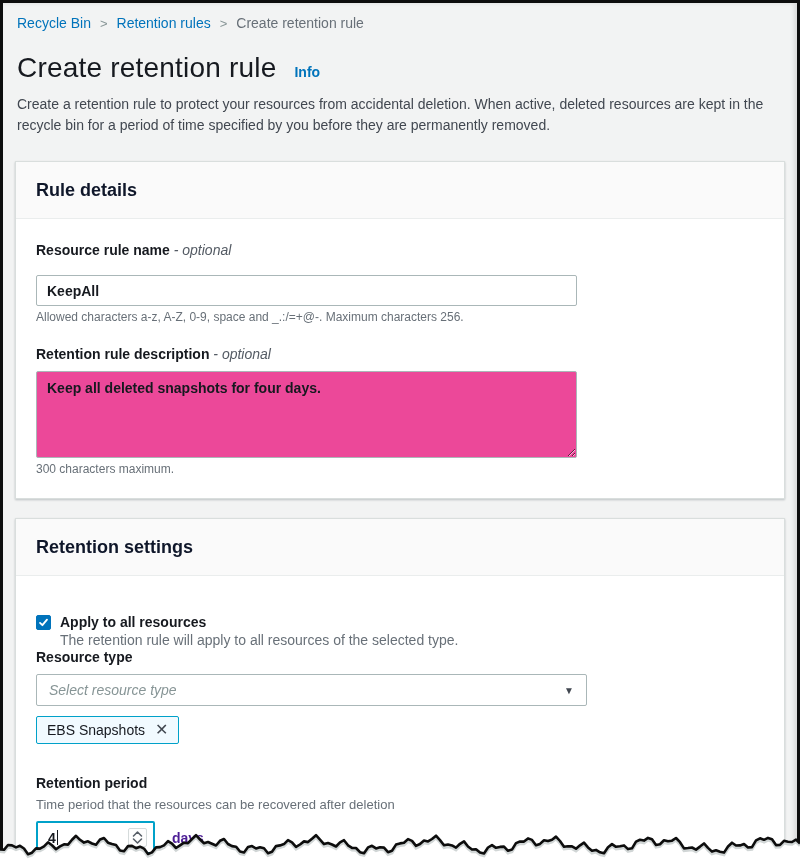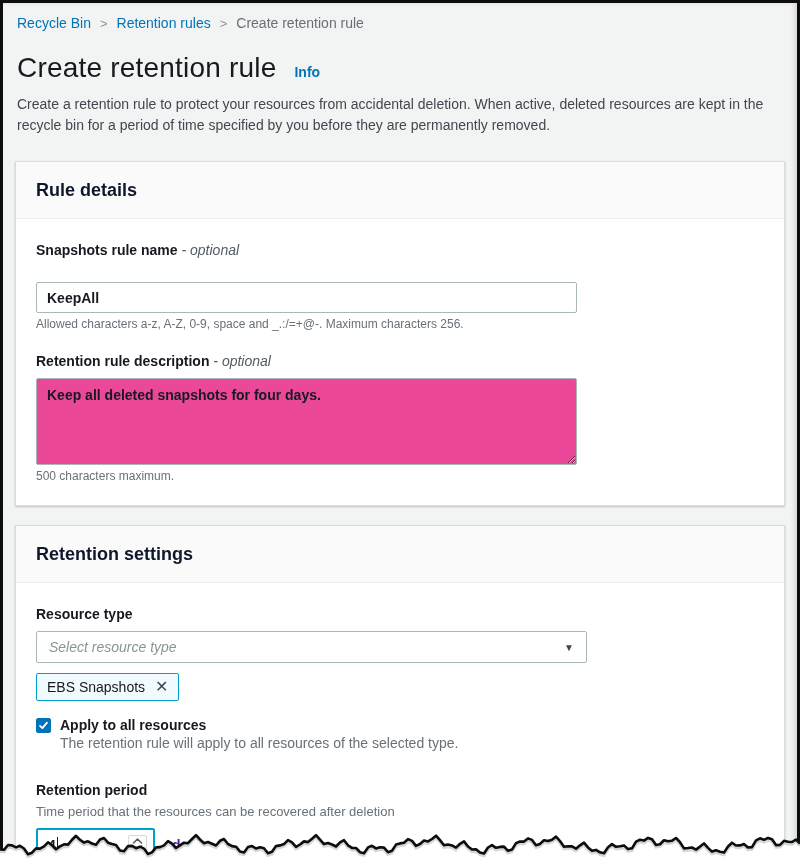--- a/index.html
+++ b/index.html
@@ -54,21 +54,21 @@
     padding: 18px 20px 17px 20px;
   }
   .card-header h2 { font-size: 18px; font-weight: 700; color: #0f172a; }
   .card-body { padding: 22px 20px 22px 20px; }
 
   
   .field-label { font-size: 14px; color: #16191f; font-weight: 700; }
   .optional { font-weight: 400; font-style: italic; color: #545b64; }
   .text-input {
     display: block;
-    margin-top: 23px;
+    margin-top: 16px;
     width: 541px;
     height: 31px;
     border: 1px solid #aab7b8;
     border-radius: 2px;
     padding: 4px 10px;
     font-family: "Liberation Sans", sans-serif;
     font-size: 14px;
     font-weight: 700;
     color: #16191f;
     background: #fff;
@@ -189,68 +189,68 @@
       </div>
       <p class="page-desc">Create a retention rule to protect your resources from accidental deletion. When active, deleted resources are kept in the recycle bin for a period of time specified by you before they are permanently removed.</p>
 
       <section class="card card1">
         <div class="card-header">
           <h2>Rule details</h2>
         </div>
         <div class="card-body">
           <div class="field">
             <label class="field-label">
-              <span>Snapshots rule name</span>
+              <span>Resource rule name</span>
               <span class="optional">- optional</span>
             </label>
             <input class="text-input" type="text" value="KeepAll" style="">
             <div class="constraint">Allowed characters a-z, A-Z, 0-9, space and _.:/=+@-. Maximum characters 256.</div>
           </div>
 
           <div class="field">
             <label class="field-label">
               <span>Retention rule description</span>
               <span class="optional">- optional</span>
             </label>
             <textarea class="textarea-input" style="">Keep all deleted snapshots for four days.</textarea>
-            <div class="constraint">500 characters maximum.</div>
+            <div class="constraint">300 characters maximum.</div>
           </div>
         </div>
       </section>
 
       <section class="card card2">
         <div class="card-header">
           <h2>Retention settings</h2>
         </div>
         <div class="card-body">
-
-          <div>
-            <label class="field-label">Resource type</label>
-            <div class="select-box">
-              <span class="select-placeholder">Select resource type</span>
-              <span class="select-arrow">▼</span>
-            </div>
-            <div>
-              <span class="token">
-                <span>EBS Snapshots</span>
-                <span class="token-x">✕</span>
-              </span>
-            </div>
-          </div>
 
           <div>
             <div class="checkbox-row">
               <span class="checkbox">
                 <svg width="11" height="11" viewBox="0 0 12 12">
                   <path d="M2.2 6.4 L4.8 8.9 L9.8 2.9" stroke="#ffffff" stroke-width="2" fill="none" stroke-linecap="round" stroke-linejoin="round"></path>
                 </svg>
               </span>
               <span class="checkbox-label">Apply to all resources</span>
             </div>
             <div class="checkbox-desc">The retention rule will apply to all resources of the selected type.</div>
+          </div>
+
+          <div>
+            <label class="field-label">Resource type</label>
+            <div class="select-box">
+              <span class="select-placeholder">Select resource type</span>
+              <span class="select-arrow">▼</span>
+            </div>
+            <div>
+              <span class="token">
+                <span>EBS Snapshots</span>
+                <span class="token-x">✕</span>
+              </span>
+            </div>
           </div>
 
           <div class="rp-block">
             <label class="field-label">Retention period</label>
             <div class="rp-desc">Time period that the resources can be recovered after deletion</div>
             <div class="rp-row">
               <div class="num-input">
                 <span class="num-value">4</span>
                   <span class="caret"></span>
                 <span class="spinner">

